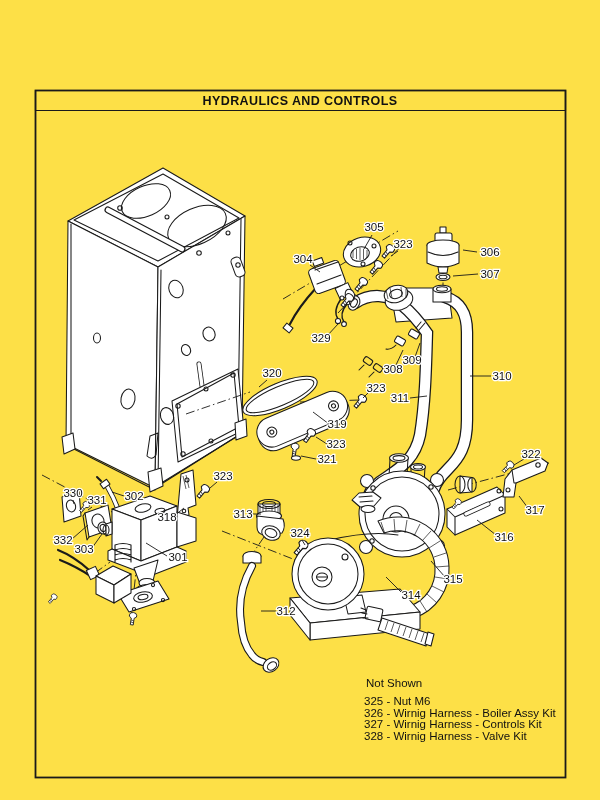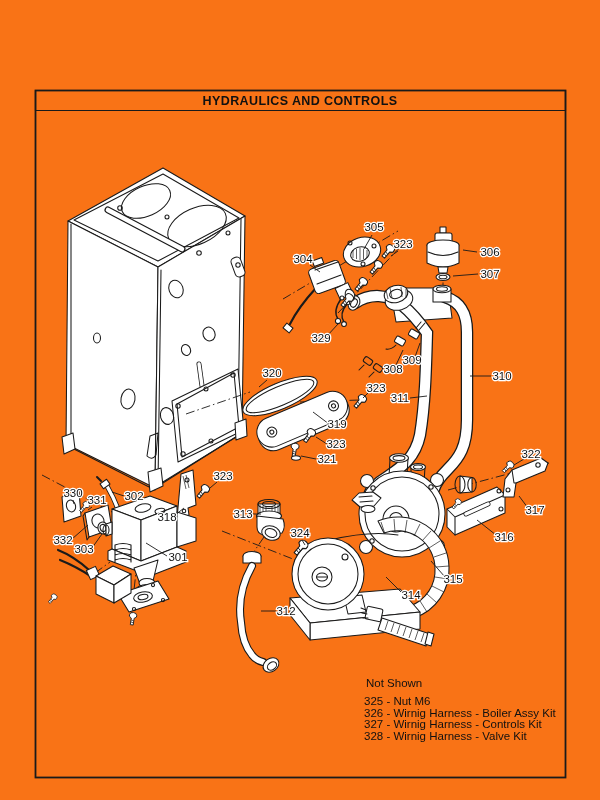--- a/index.html
+++ b/index.html
@@ -1,16 +1,16 @@
 <!DOCTYPE html>
 <html><head>
 <meta charset="utf-8">
 <style>
   html,body{margin:0;padding:0;background:#fff;}
-  .page{position:relative;width:600px;height:800px;background:#f97316;overflow:hidden;
+  .page{position:relative;width:600px;height:800px;background:#fde047;overflow:hidden;
         font-family:"Liberation Sans",sans-serif;}
   svg text{font-family:"Liberation Sans",sans-serif;}
   .s   {stroke:#1a1a1a;stroke-width:1.05;fill:none;stroke-linecap:round;stroke-linejoin:round;}
   .sw  {stroke:#1a1a1a;stroke-width:1.05;fill:#fff;stroke-linecap:round;stroke-linejoin:round;}
   .thin{stroke:#1a1a1a;stroke-width:.7;fill:none;}
   .wire{stroke:#1a1a1a;stroke-width:2.1;fill:none;stroke-linecap:round;}
   .dash{stroke:#1a1a1a;stroke-width:.9;fill:none;stroke-dasharray:9 3 1.5 3;}
   .to  {stroke:#1a1a1a;stroke-width:12.5;fill:none;stroke-linecap:round;}
   .ti  {stroke:#fff;stroke-width:10;fill:none;stroke-linecap:round;}
   .to2 {stroke:#1a1a1a;stroke-width:8;fill:none;stroke-linecap:round;}

